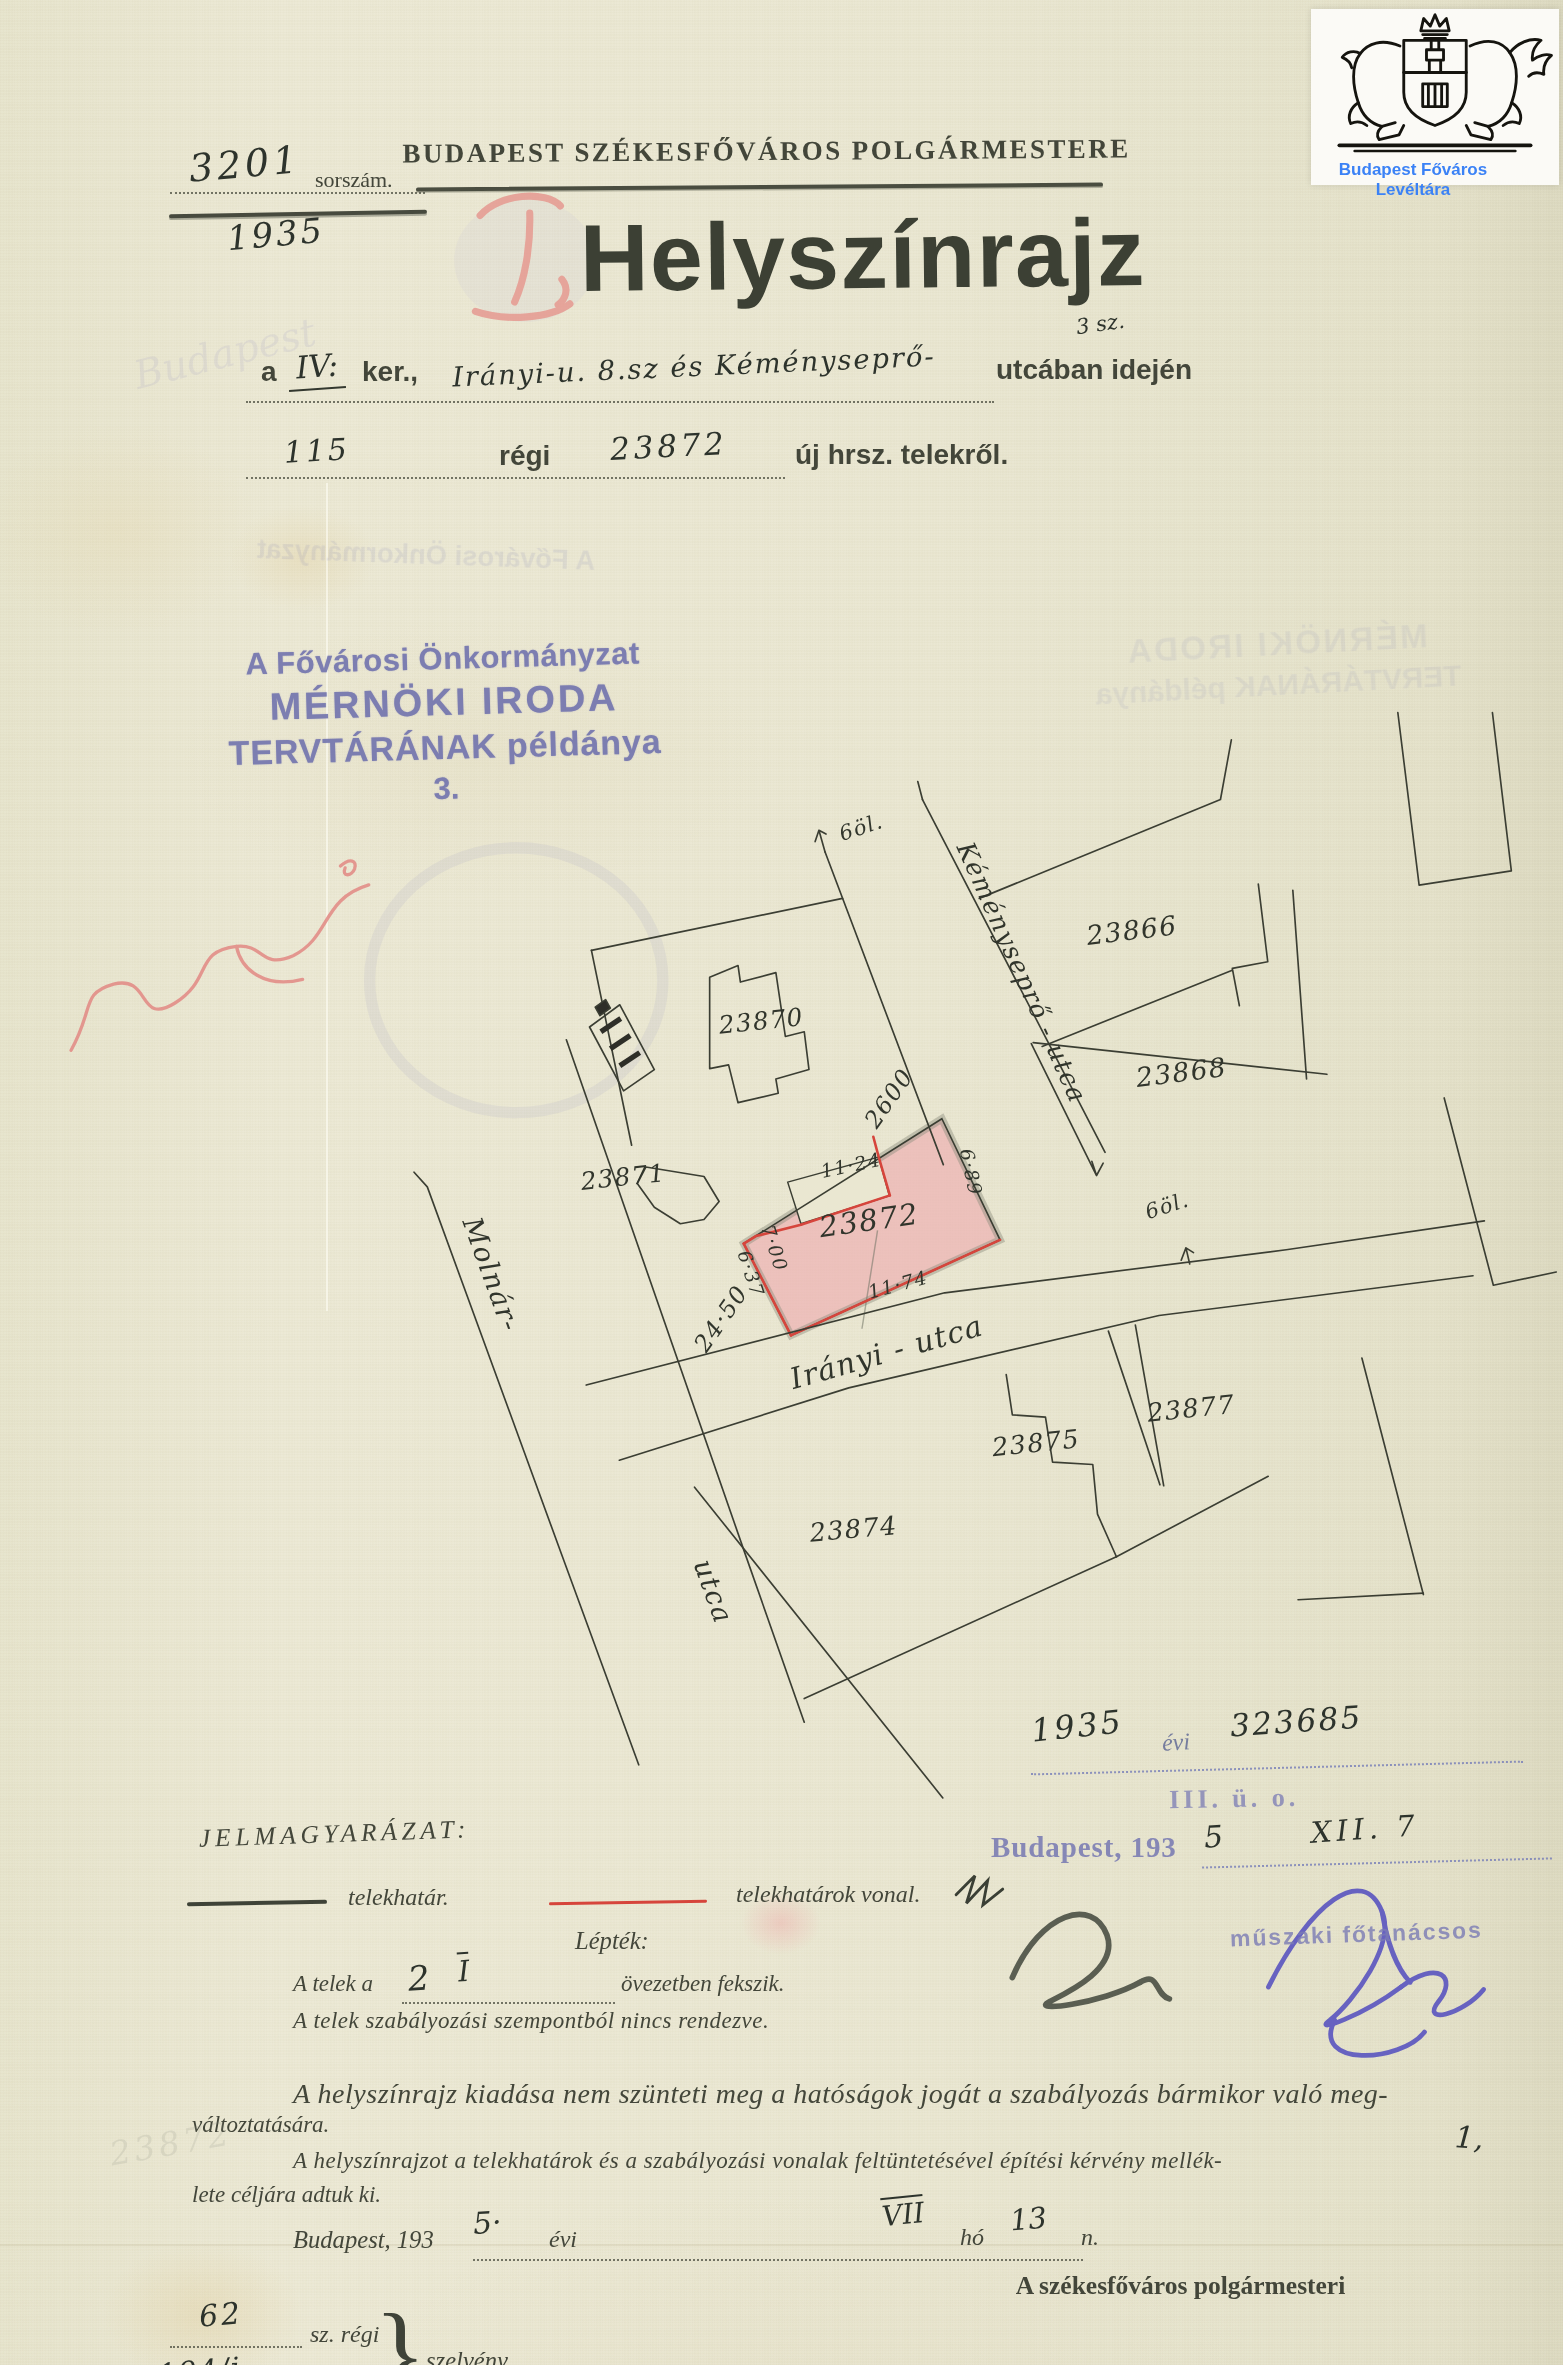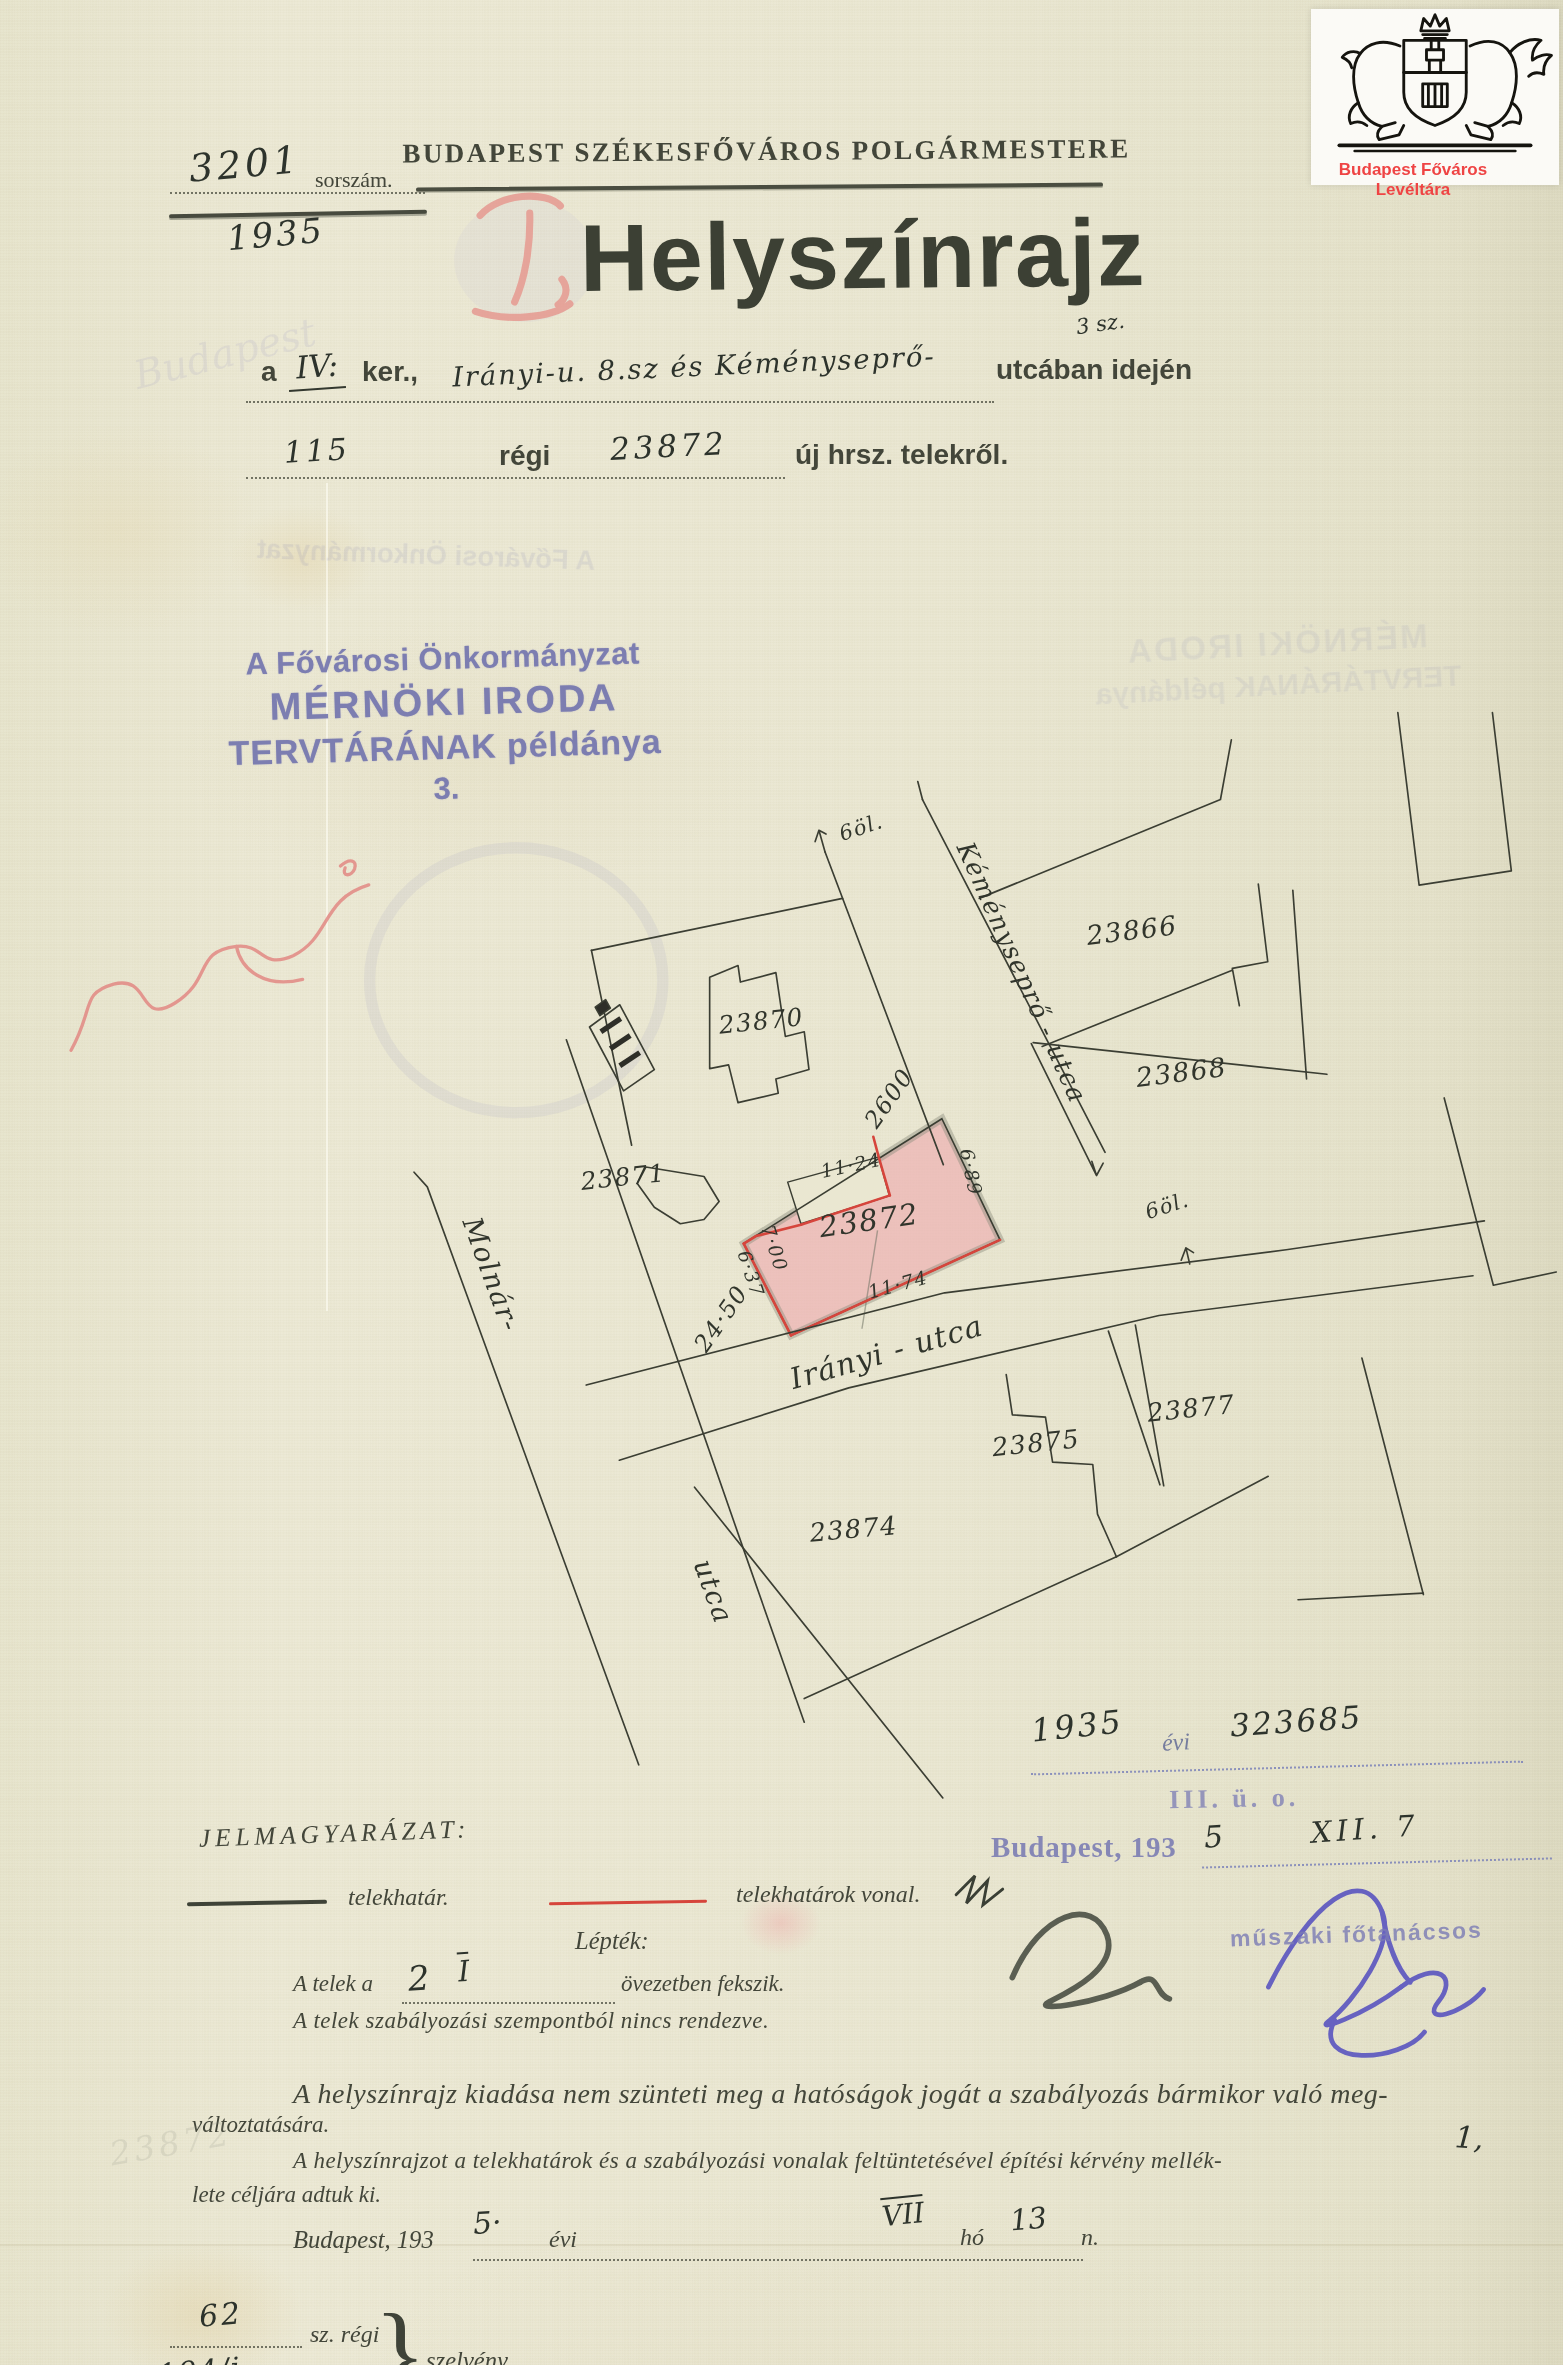--- a/index.html
+++ b/index.html
@@ -55,21 +55,21 @@
 
         <path d="M336,76 C374,58 404,66 420,90 C440,118 436,160 424,196 C416,222 398,240 374,246 L346,238"></path>
         <path d="M420,90 C436,70 462,58 486,64 C470,78 466,92 468,106 C480,96 496,92 508,96 C494,108 490,122 492,136 C478,130 468,132 460,140"></path>
         <path d="M424,196 C440,206 448,224 440,240 C428,234 416,236 406,244"></path>
         <path d="M374,246 C384,256 386,266 380,274 L338,264 L328,244"></path>
 
         <path d="M60,286 h404" stroke-width="8"></path>
         <path d="M92,298 h340" stroke-width="5"></path>
       </g>
     </svg>
-    <div class="abs sans" style="left:0;top:151px;width:204px;text-align:center;font-size:17px;font-weight:bold;color:#ef4444;">Budapest Főváros Levéltára</div>
+    <div class="abs sans" style="left:0;top:151px;width:204px;text-align:center;font-size:17px;font-weight:bold;color:#3b82f6;">Budapest Főváros Levéltára</div>
   </div>
 
   <div class="abs printed" style="left:0;top:136px;width:1533px;text-align:center;font-size:27px;font-weight:bold;letter-spacing:2.4px;transform:rotate(-.4deg);">BUDAPEST SZÉKESFŐVÁROS POLGÁRMESTERE</div>
   <div class="abs" style="left:416px;top:185px;width:687px;height:4.3px;background:#4a4d40;border-radius:1.9px;transform:rotate(-.4deg);box-shadow:0 1.4px 0 rgba(74,77,64,.35);"></div>
 
   <div class="abs hw" style="left:189px;top:142px;font-size:38px;transform:rotate(-5deg);letter-spacing:3.8px;">3201</div>
   <div class="abs dotted" style="left:170px;top:192px;width:255px;"></div>
   <div class="abs printed" style="left:315px;top:167px;font-size:22px;">sorszám.</div>
   <div class="abs" style="left:169px;top:212px;width:258px;height:4.3px;background:#474a3e;border-radius:2.4px;box-shadow:0 1.9px 0 rgba(71,74,62,.4);transform:rotate(-1deg);"></div>
   <div class="abs hw" style="left:227px;top:214px;font-size:34px;transform:rotate(-5deg);letter-spacing:2.8px;">1935</div>
@@ -288,20 +288,21 @@
   <div class="abs printed" style="left:1081px;top:2224px;font-size:24px;font-style:italic;">n.</div>
 
   <div class="abs hw" style="left:199px;top:2297px;font-size:30px;transform:rotate(-5deg);letter-spacing:2.8px;">62</div>
   <div class="abs dotted" style="left:170px;top:2346px;width:132px;"></div>
   <div class="abs printed" style="left:310px;top:2321px;font-size:24px;font-style:italic;">sz. régi</div>
   <div class="abs hw" style="left:158px;top:2354px;font-size:29px;transform:rotate(-5deg);letter-spacing:1.9px;">194/i</div>
 
   <div class="abs printed" style="left:374px;top:2292px;font-size:109px;transform:scaleY(1.05);color:#3f4338;">}</div>
   <div class="abs printed" style="left:426px;top:2347px;font-size:24.6px;font-style:italic;">szelvény.</div>
 
+  <div class="abs printed" style="left:932px;top:2271px;width:497px;text-align:center;font-size:25.5px;font-weight:bold;">A székesfőváros polgármesteri</div>
   <svg class="abs" viewBox="0 0 620 330" style="left:1093px;top:2335px;width:293px;height:156px;">
     <g stroke="#3e4338" stroke-width="9" fill="none" stroke-linecap="round">
       <path d="M40,260 C120,120 230,60 300,120 C350,165 210,255 150,295 C100,330 170,325 270,295"></path>
       <path d="M300,120 C340,85 420,60 470,110 C505,148 475,205 455,228"></path>
       <path d="M470,110 C495,145 530,205 590,185"></path>
       <path d="M455,228 C470,255 500,265 530,250"></path>
     </g>
   </svg>
 
   <div class="abs hw" style="left:1455px;top:2120px;font-size:30px;transform:rotate(4deg);">1,</div>

